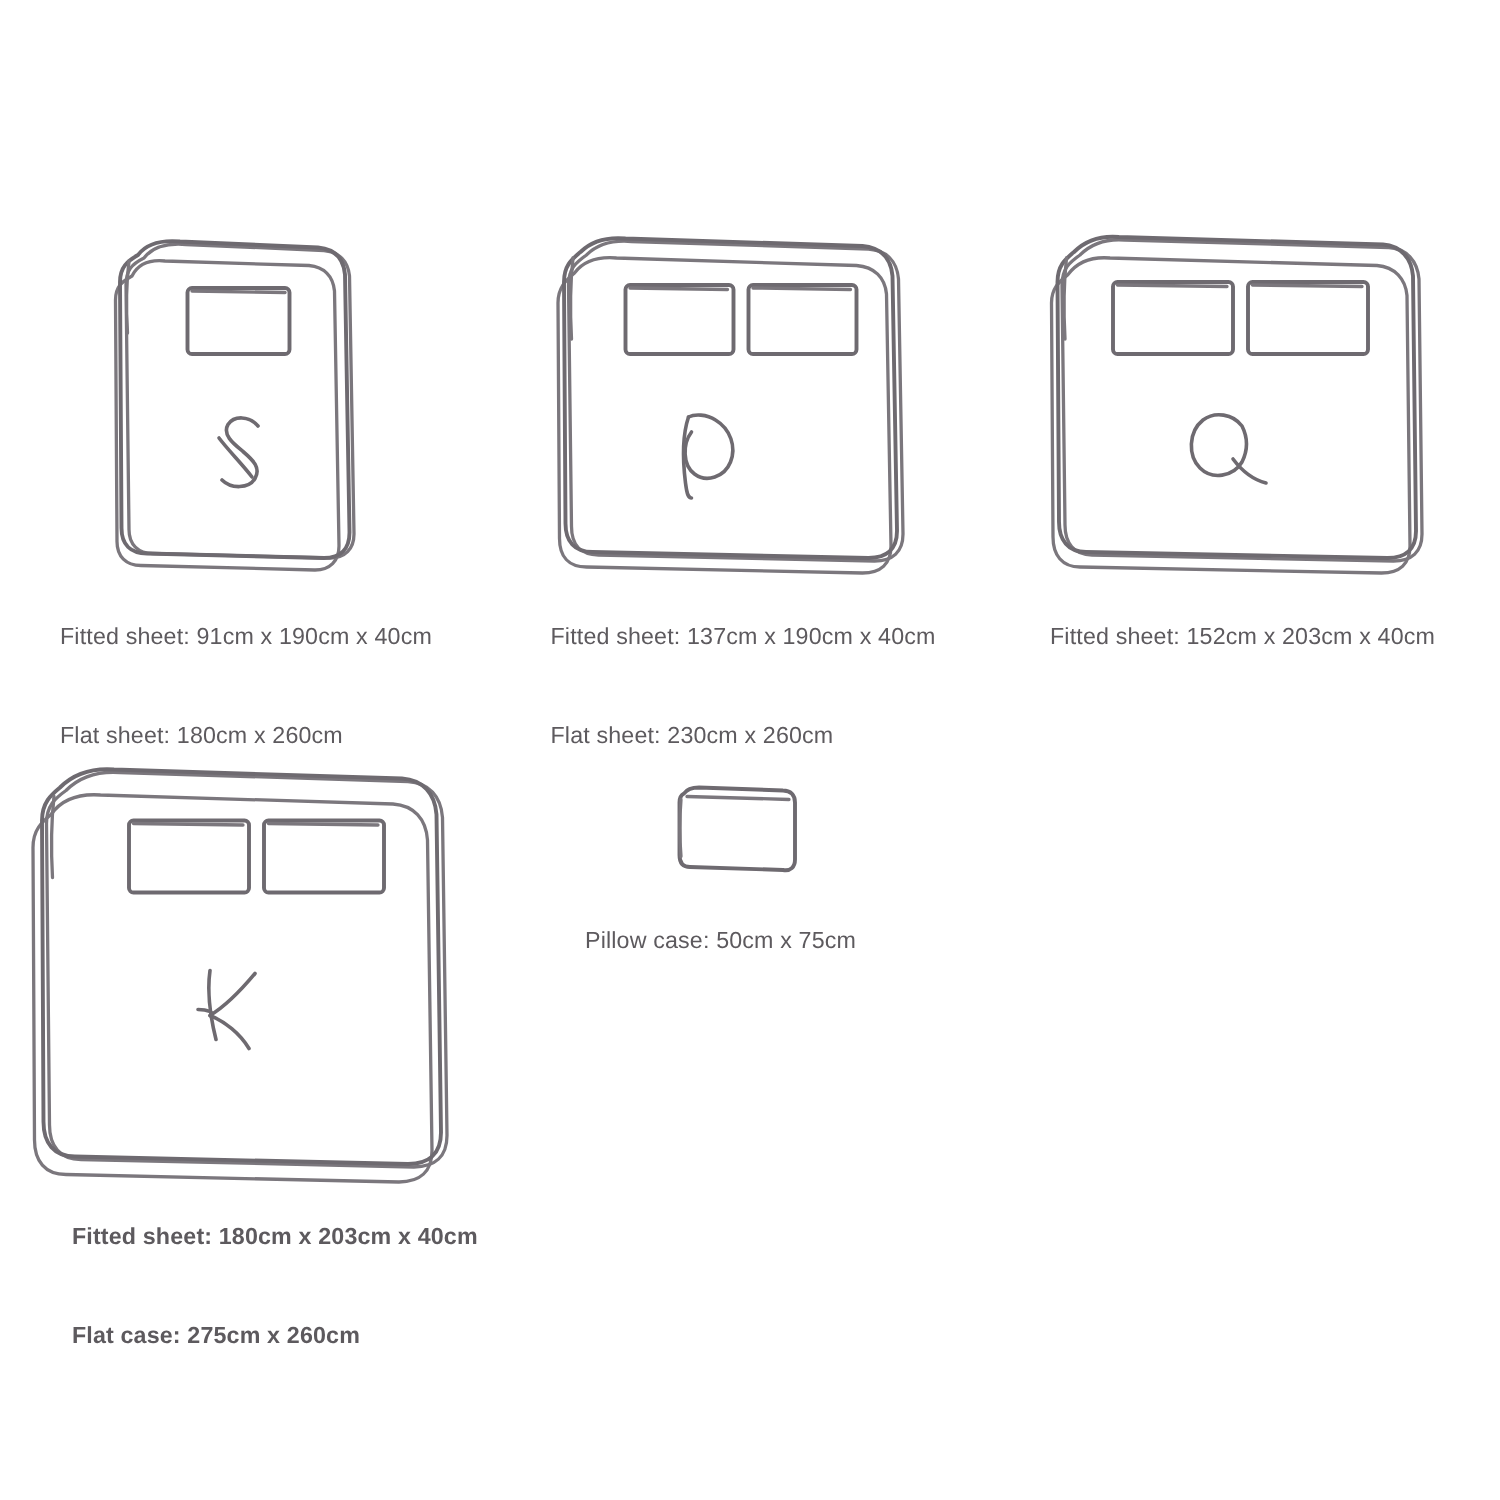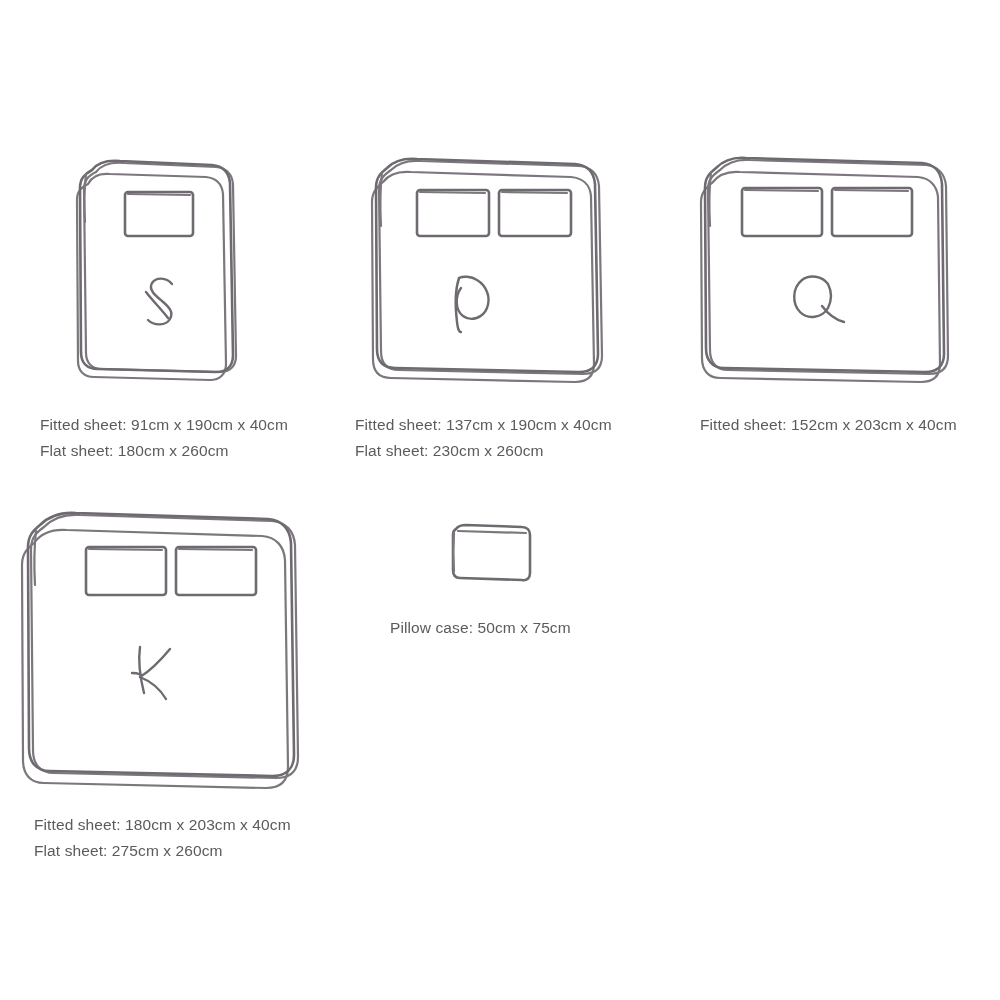--- a/index.html
+++ b/index.html
@@ -31,20 +31,21 @@
   .caption {
     position: absolute;
     font-size: 15.5px;
     line-height: 26px;
     color: #5d5a5e;
     white-space: nowrap;
     letter-spacing: 0.1px;
   }
   .caption .line2 {
     display: block;
+    margin-top: 40px;
   }
   svg {
     display: block;
     overflow: visible;
   }
   .stroke {
     fill: none;
     stroke: #6e6a70;
     stroke-width: 2.6;
     stroke-linecap: round;
@@ -105,21 +106,21 @@
       <rect class="stroke" x="62" y="40" width="72" height="46" rx="3"></rect>
       <path class="stroke-thin" d="M65 42 L130 43"></path>
       <rect class="stroke" x="144" y="40" width="72" height="46" rx="3"></rect>
       <path class="stroke-thin" d="M147 42 L212 43"></path>
 
       <g class="mono">
         <path d="M104 128 C108 126 116 126 122 130 C132 136 136 148 132 158 C128 168 116 172 108 166 C100 160 100 146 106 138"></path>
         <path d="M104 128 C100 140 100 156 102 172 C103 180 104 182 106 182"></path>
       </g>
     </svg>
-    <div class="caption" style="left:0px; top:262px;">
+    <div class="caption" style="left:12px; top:262px;">
       <span>Fitted sheet: 137cm x 190cm x 40cm</span>
       <span class="line2">Flat sheet: 230cm x 260cm</span>
     </div>
   </div>
 
   <div class="item" style="left:688px; top:150px;">
     <svg class="art" width="300" height="250" viewBox="0 0 300 250">
       <path class="stroke-thin" d="M32 20 C40 12 50 9 62 10 L238 15 C250 16 257 24 258 36 L260 206 C260 218 253 224 241 224 L40 220 C28 220 22 212 22 200 L20 40 C20 29 25 25 32 20 Z"></path>
       <path class="stroke-thin" d="M24 33 C30 25 40 21 52 22 L230 27 C242 28 249 36 250 47 L252 214 C252 226 245 232 233 232 L32 228 C20 228 14 220 14 208 L13 52 C13 42 18 38 24 33 Z"></path>
       <path class="stroke" d="M28 18 C36 10 46 7 58 8 L234 13 C246 14 253 22 254 34 L256 204 C256 216 249 222 237 222 L36 218 C24 218 18 210 18 198 L17 38 C17 27 22 23 28 18 Z"></path>
@@ -149,23 +150,23 @@
       <path class="stroke-thin" d="M79 44 L152 45"></path>
       <rect class="stroke" x="166" y="42" width="80" height="48" rx="3"></rect>
       <path class="stroke-thin" d="M169 44 L242 45"></path>
 
       <g class="mono">
         <path d="M130 142 C128 156 130 172 134 188"></path>
         <path d="M160 144 C150 156 140 166 130 172 C140 176 150 184 156 194"></path>
         <path d="M122 168 C128 168 134 170 130 172"></path>
       </g>
     </svg>
-    <div class="caption" style="left:24px; top:307px;">
+    <div class="caption" style="left:38px; top:307px;font-weight:bold;">
       <span>Fitted sheet: 180cm x 203cm x 40cm</span>
-      <span class="line2">Flat sheet: 275cm x 260cm</span>
+      <span class="line2">Flat case: 275cm x 260cm</span>
     </div>
   </div>
 
   <div class="item" style="left:390px; top:505px;">
     <svg class="art" width="200" height="100" viewBox="0 0 200 100">
       <path class="stroke" d="M66 24 C68 21 72 20 76 20 L132 22 C137 22 140 25 140 30 L140 68 C140 73 137 76 132 75 L70 73 C65 73 63 70 63 65 L63 30 C63 27 64 25 66 24 Z"></path>
       <path class="stroke-thin" d="M68 26 L136 28"></path>
       <path class="stroke-thin" d="M64 28 C63 40 63 54 64 66"></path>
     </svg>
     <div class="caption" style="left:0px; top:110px;text-align:right;">

